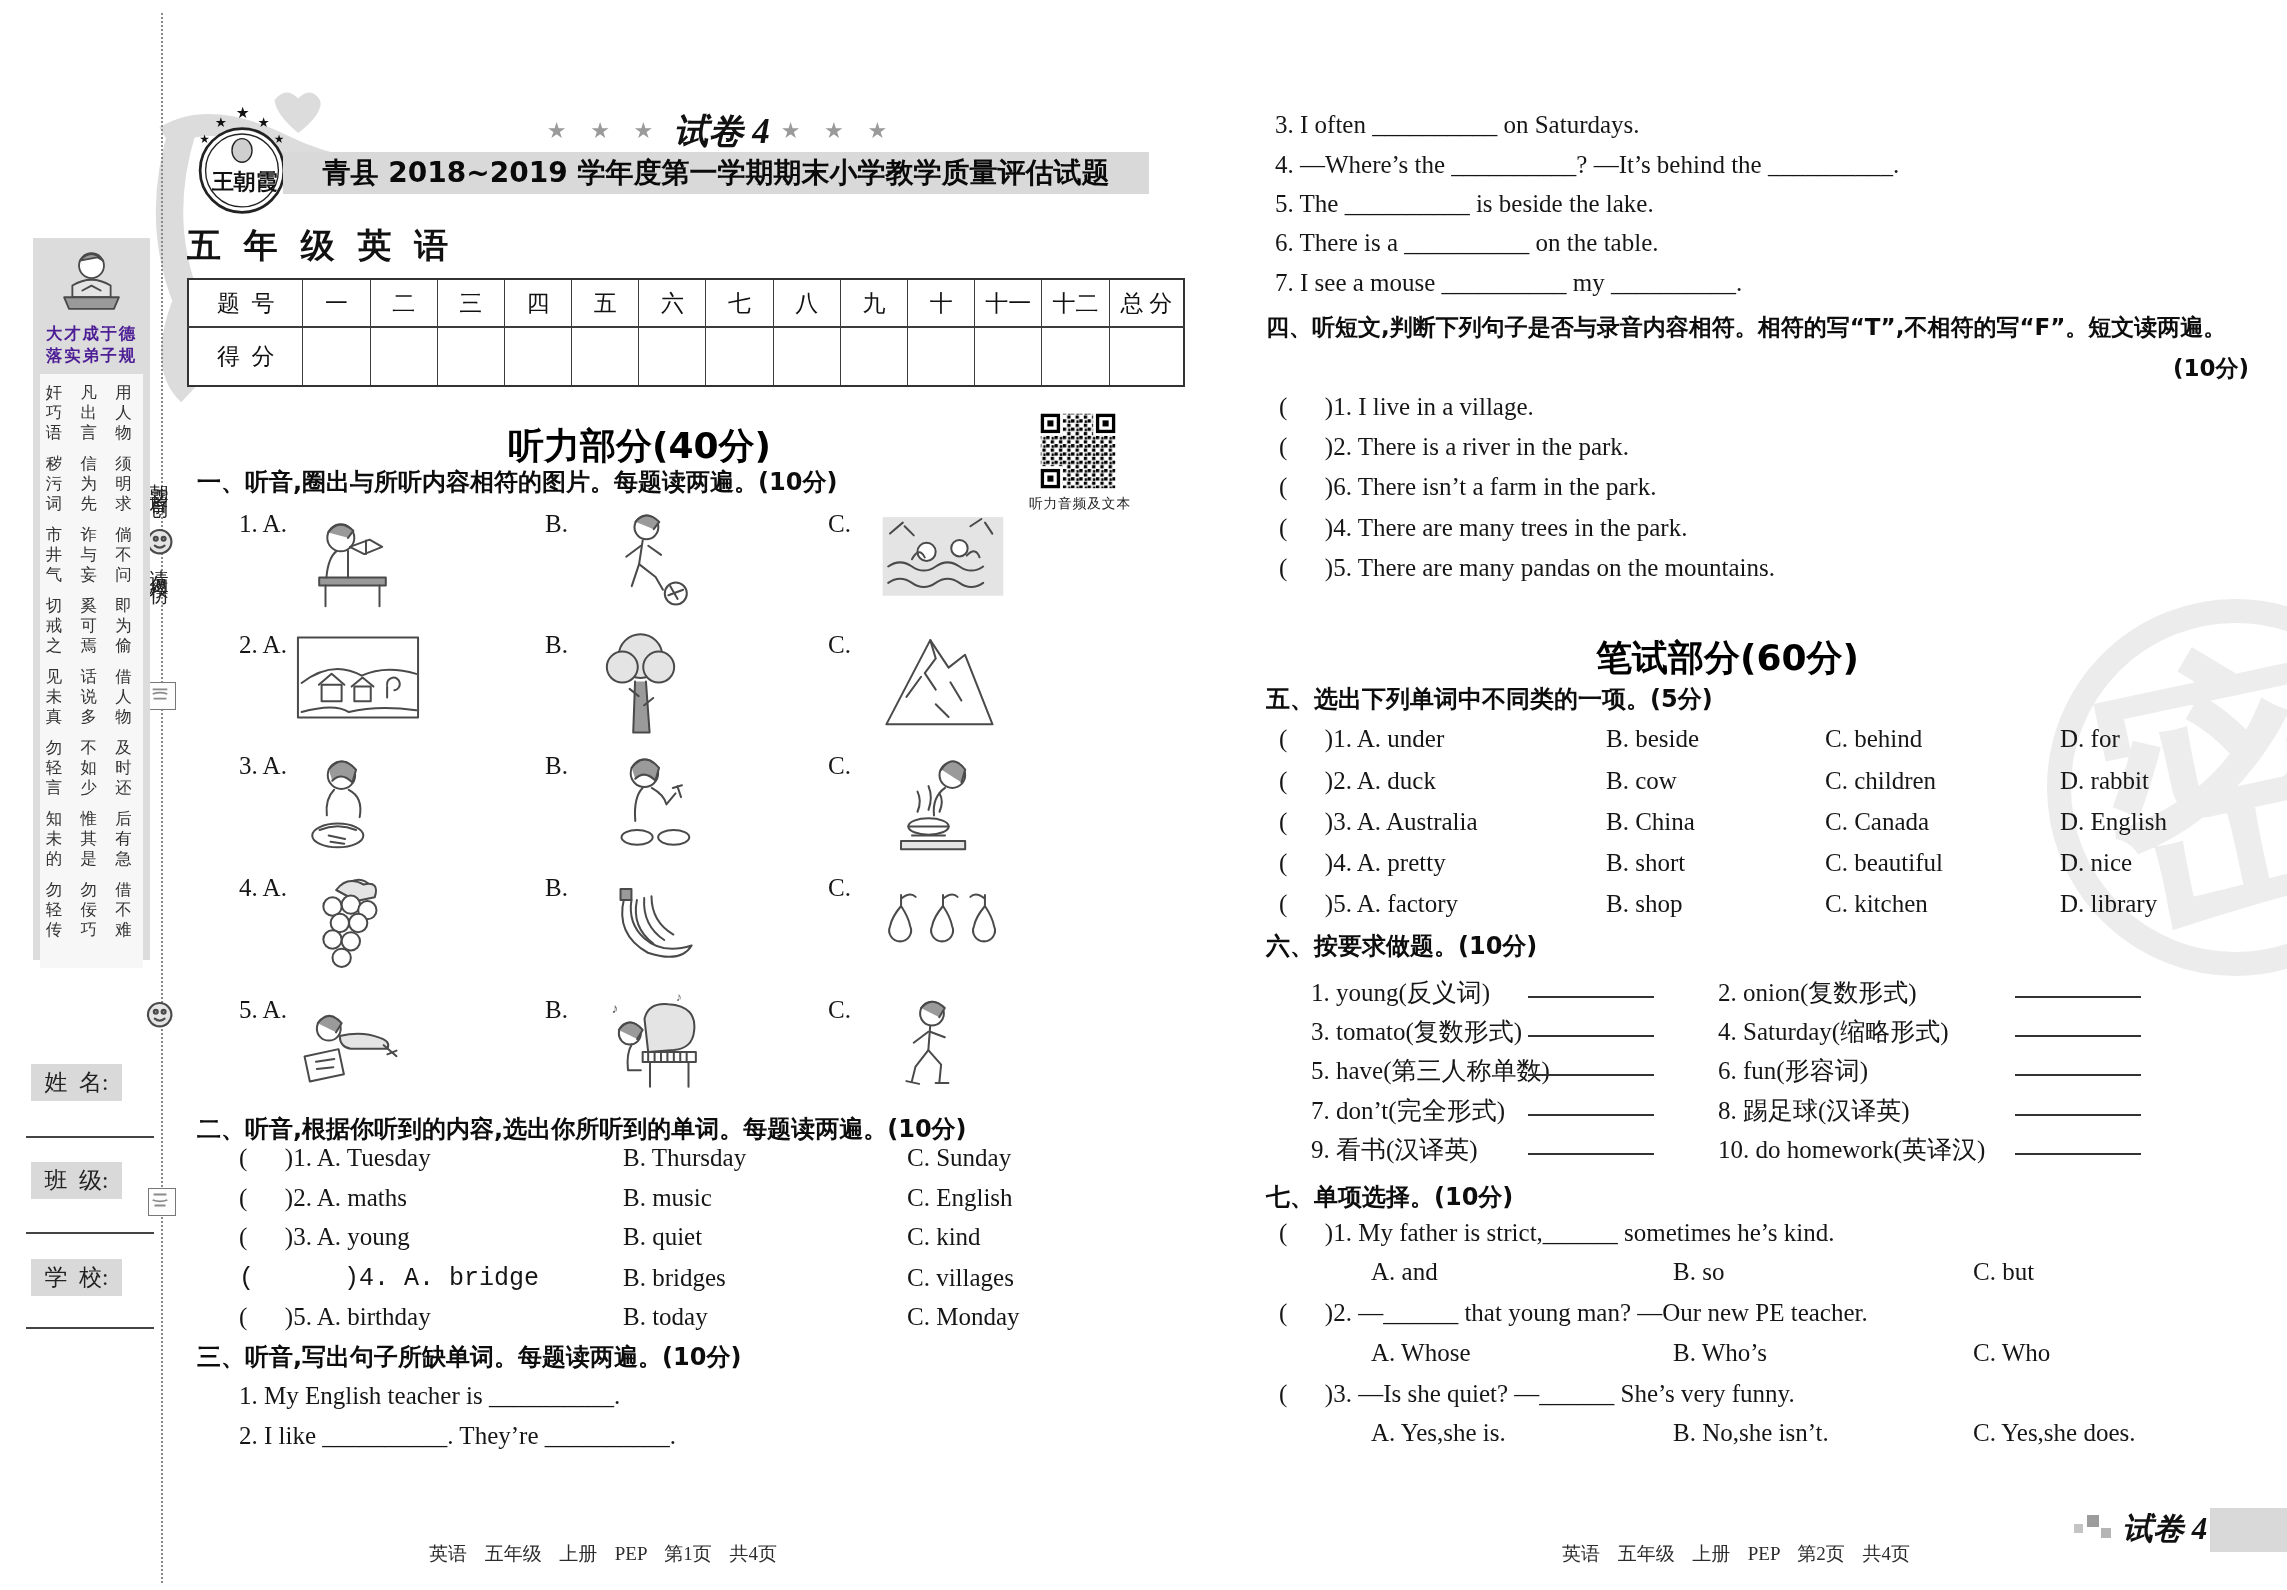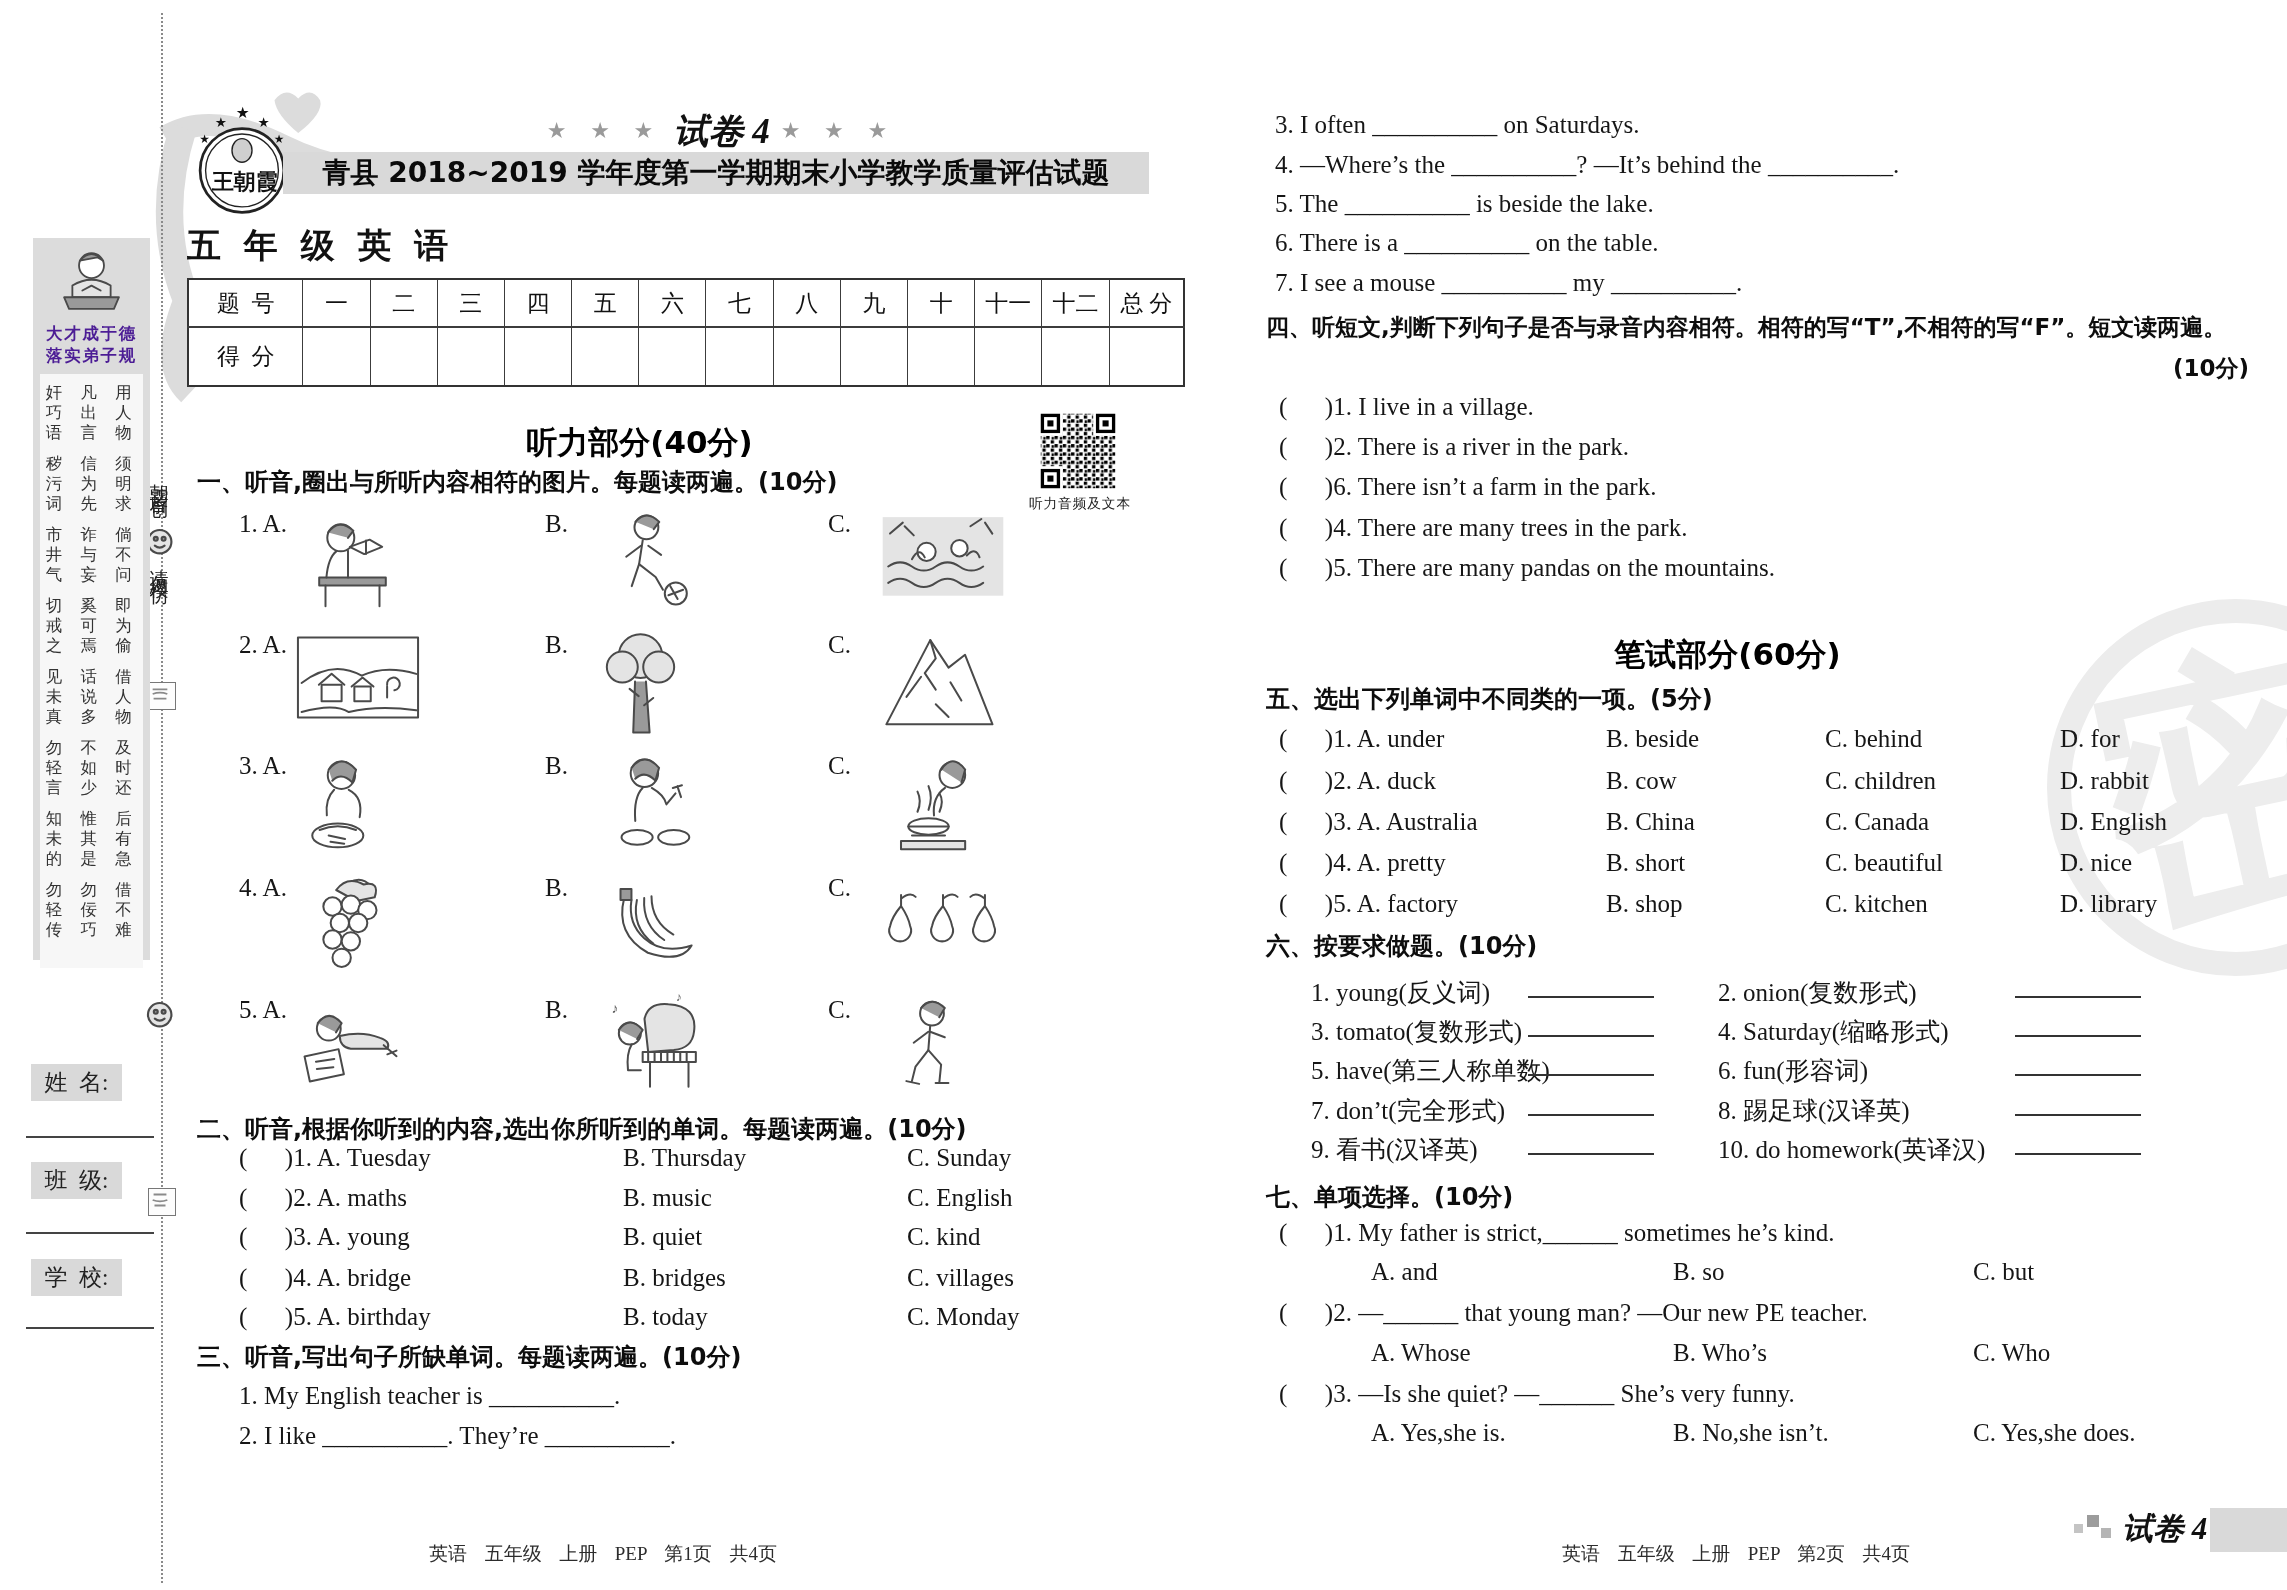--- a/index.html
+++ b/index.html
@@ -4,21 +4,21 @@
 <style>
   html,body{margin:0;padding:0;background:#fff;}
   .page{position:relative;width:2287px;height:1591px;background:#ffffff;overflow:hidden;
         font-family:"Liberation Serif",serif;color:#111;}
   .abs{position:absolute;}
   .cn{font-family:"DejaVu Sans","Liberation Sans",sans-serif;}
   .en{font-family:"Liberation Serif",serif;}
   [data-bind]{white-space:pre;}
   .instr{font-size:24px;font-weight:bold;color:#0d0d0d;}
   .item{font-size:25px;color:#161616;}
-  .part-title{font-size:31px;font-weight:bold;text-align:center;color:#000;}
+  .part-title{font-size:36px;font-weight:bold;text-align:center;color:#000;}
   .banner{background:#d9d9d9;text-align:center;font-weight:bold;font-size:28px;line-height:42px;color:#0a0a0a;}
   .subject{font-size:34px;font-weight:bold;text-align:left;letter-spacing:5.5px;}
   .stars-wrap{text-align:center;}
   .stars{color:#9a9a9a;font-size:22px;letter-spacing:9.1px;vertical-align:5.5px;}
   .paper-no{font-size:35px;font-weight:bold;font-style:italic;margin:0 11px;}
   .score-table{border-collapse:collapse;font-size:23px;background:#fff;}
   .score-table td{border:1.8px solid #3c3c3c;text-align:center;padding:0;}
   .score-table tr.hd td{height:46px;border-bottom:2.7px solid #3c3c3c;}
   .score-table tr.bd td{height:57px;}
   .binding-line{border-left:2.7px dotted #8a8a8a;}
@@ -386,21 +386,21 @@
     <span class="abs item" data-bind="listening.q2_items.1.a" style="left:0;">(      )2. A. maths</span>
     <span class="abs item" data-bind="listening.q2_items.1.b" style="left:384px;">B. music</span>
     <span class="abs item" data-bind="listening.q2_items.1.c" style="left:668px;">C. English</span>
   </div>
   <div class="abs" style="left:239px;top:1223px;width:950px;">
     <span class="abs item" data-bind="listening.q2_items.2.a" style="left:0;">(      )3. A. young</span>
     <span class="abs item" data-bind="listening.q2_items.2.b" style="left:384px;text-align:right;">B. quiet</span>
     <span class="abs item" data-bind="listening.q2_items.2.c" style="left:668px;">C. kind</span>
   </div>
   <div class="abs" style="left:239px;top:1264px;width:950px;">
-    <span class="abs item" data-bind="listening.q2_items.3.a" style="left:0;">(      )4. A. bridge</span>
+    <span class="abs item" data-bind="listening.q2_items.3.a" style="left:0;font-family:Liberation Mono, monospace;">(      )4. A. bridge</span>
     <span class="abs item" data-bind="listening.q2_items.3.b" style="left:384px;">B. bridges</span>
     <span class="abs item" data-bind="listening.q2_items.3.c" style="left:668px;">C. villages</span>
   </div>
   <div class="abs" style="left:239px;top:1303px;width:950px;">
     <span class="abs item" data-bind="listening.q2_items.4.a" style="left:0;">(      )5. A. birthday</span>
     <span class="abs item" data-bind="listening.q2_items.4.b" style="left:384px;">B. today</span>
     <span class="abs item" data-bind="listening.q2_items.4.c" style="left:668px;">C. Monday</span>
   </div>
 
   <div class="abs instr cn" data-bind="listening.q3_title" style="left:197px;top:1341px;">三、听音,写出句子所缺单词。每题读两遍。(10分)</div>

